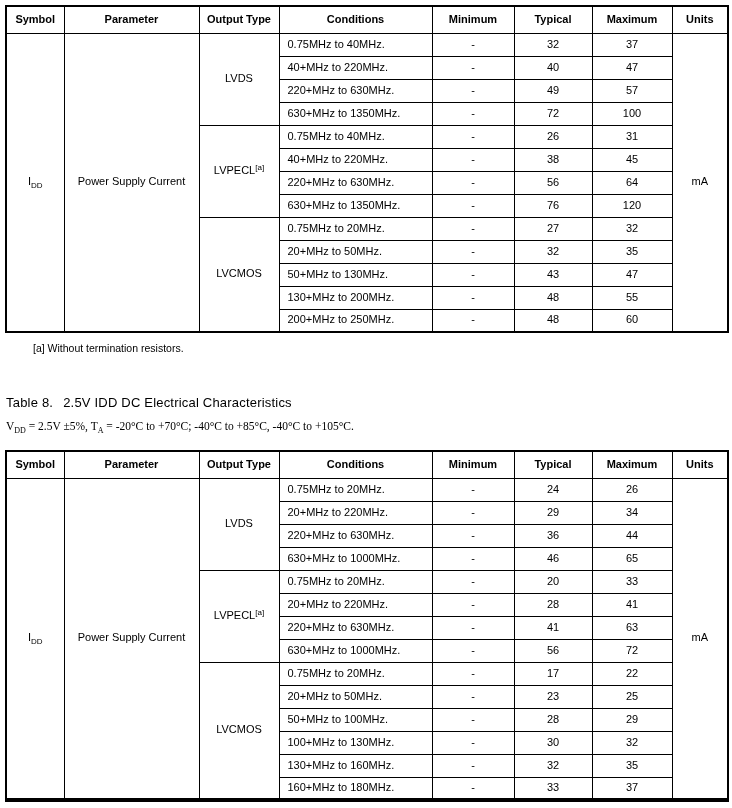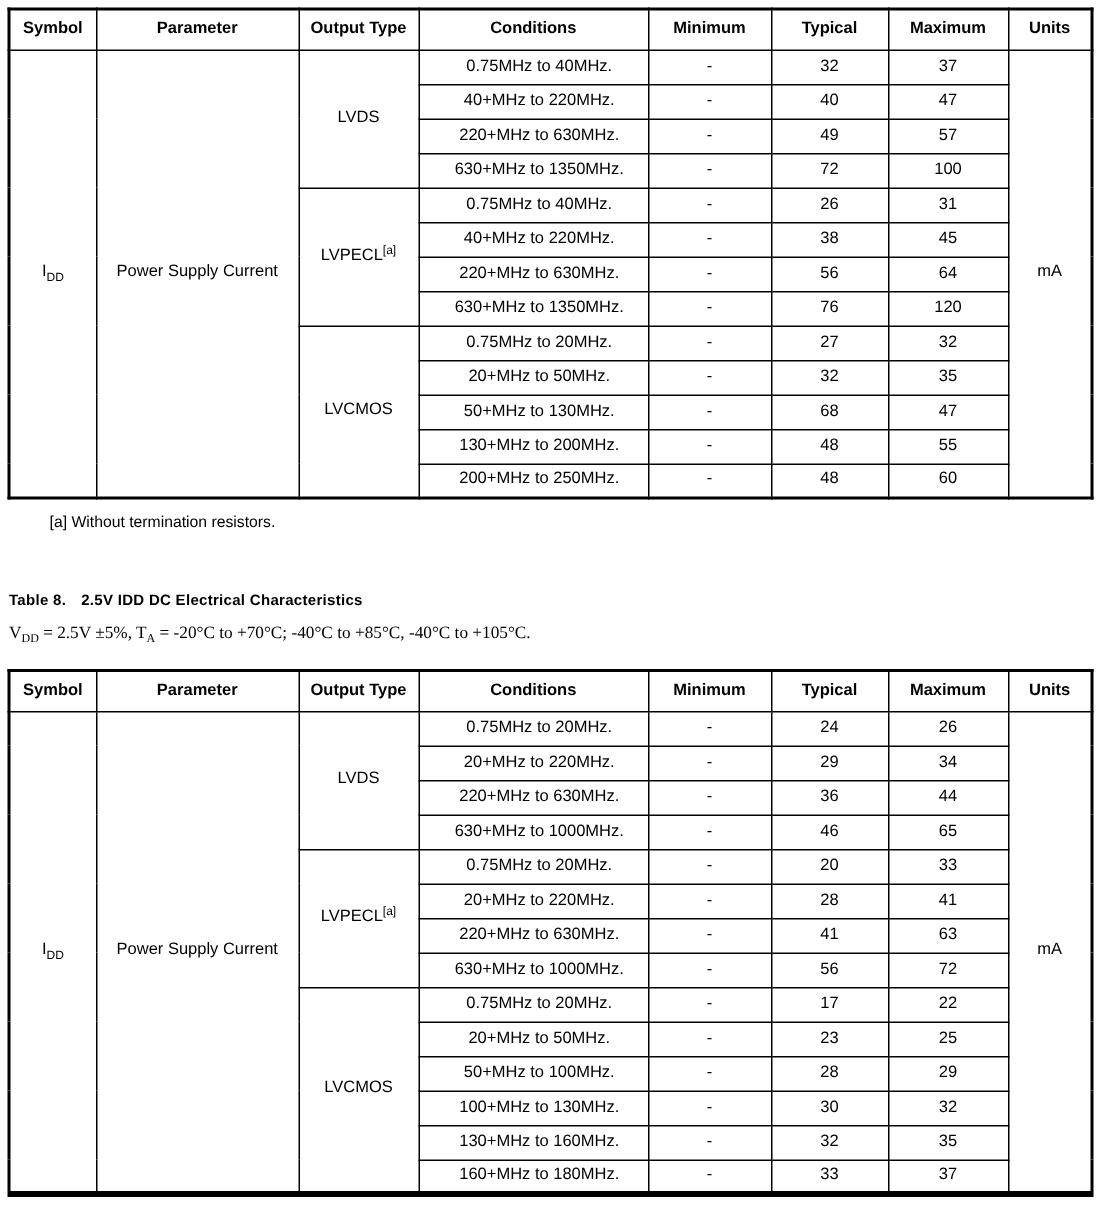--- a/index.html
+++ b/index.html
@@ -32,21 +32,21 @@
     padding: 0;
     overflow: hidden;
     white-space: nowrap;
   }
   table.spec thead th {
     height: 27px;
     font-weight: bold;
   }
   table.spec tbody td { height: 23px; }
   table.spec td.cond {
-    text-align: center;
+    text-align: left;
     padding-left: 8px;
   }
   table.spec sub {
     font-size: 8px;
     line-height: 0;
     vertical-align: -3px;
   }
   table.spec sup {
     font-size: 8px;
     line-height: 0;
@@ -63,22 +63,22 @@
   col.c-max      { width: 80px; }
   col.c-units    { width: 56px; }
 
   .footnote {
     margin: 9px 0 0 28px;
     font-size: 10.5px;
     color: #000000;
   }
   .table-title {
     margin: 41px 0 0 1px;
-    font-size: 10px;
-    font-weight: bold;
+    font-size: 13px;
+    font-weight: normal;
     letter-spacing: 0.2px;
   }
   .table-title .title-label { margin-right: 10px; }
   .subtitle {
     margin: 10px 0 0 1px;
     font-size: 11.5px;
     font-family: Liberation Serif, serif;
   }
   .subtitle sub {
     font-size: 8px;
@@ -178,21 +178,21 @@
         </tr>
         <tr>
           <td class="cond">20+MHz to 50MHz.</td>
           <td>-</td>
           <td>32</td>
           <td>35</td>
         </tr>
         <tr>
           <td class="cond">50+MHz to 130MHz.</td>
           <td>-</td>
-          <td>68</td>
+          <td>43</td>
           <td>47</td>
         </tr>
         <tr>
           <td class="cond">130+MHz to 200MHz.</td>
           <td>-</td>
           <td>48</td>
           <td>55</td>
         </tr>
         <tr>
           <td class="cond">200+MHz to 250MHz.</td>

